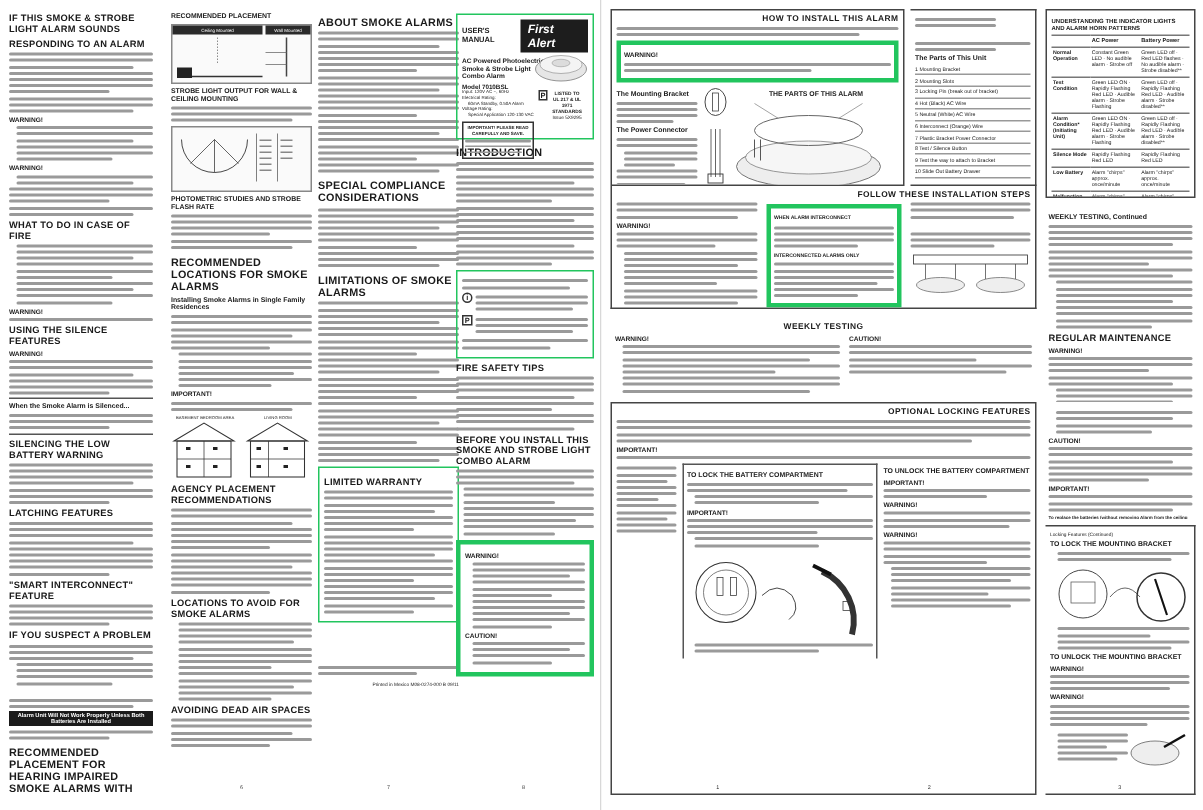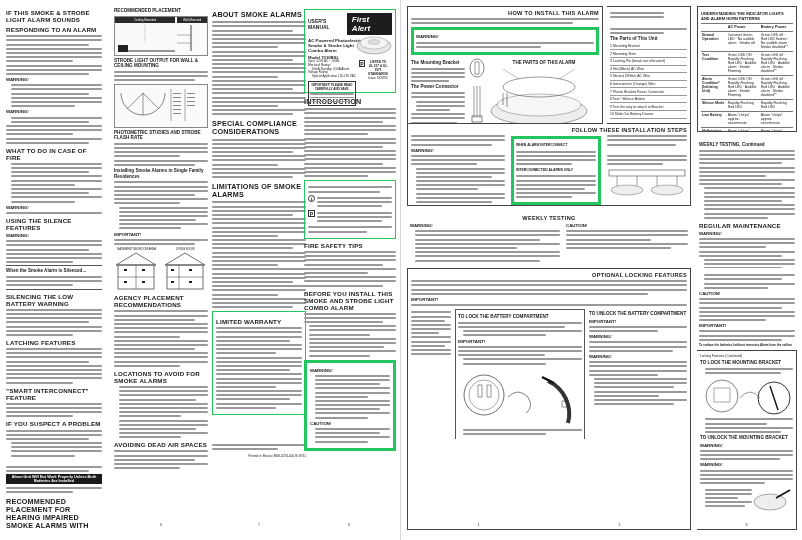--- a/index.html
+++ b/index.html
@@ -184,20 +184,21 @@
           </g>
       </svg>
     </div>
     <div class="h2">PHOTOMETRIC STUDIES AND STROBE FLASH RATE</div>
     <div class="line"></div>
       <div class="line"></div>
       <div class="line"></div>
       <div class="line short"></div>
     <div class="line"></div>
       <div class="line mid"></div>
+    <div class="h1 big">RECOMMENDED LOCATIONS FOR SMOKE ALARMS</div>
     <div class="h2">Installing Smoke Alarms in Single Family Residences</div>
     <div class="line"></div>
       <div class="line"></div>
       <div class="line"></div>
       <div class="line mid"></div>
       <div class="line"></div>
       <div class="line short"></div>
     <div class="bullets">
         <div class="line"></div>
         <div class="line"></div>

